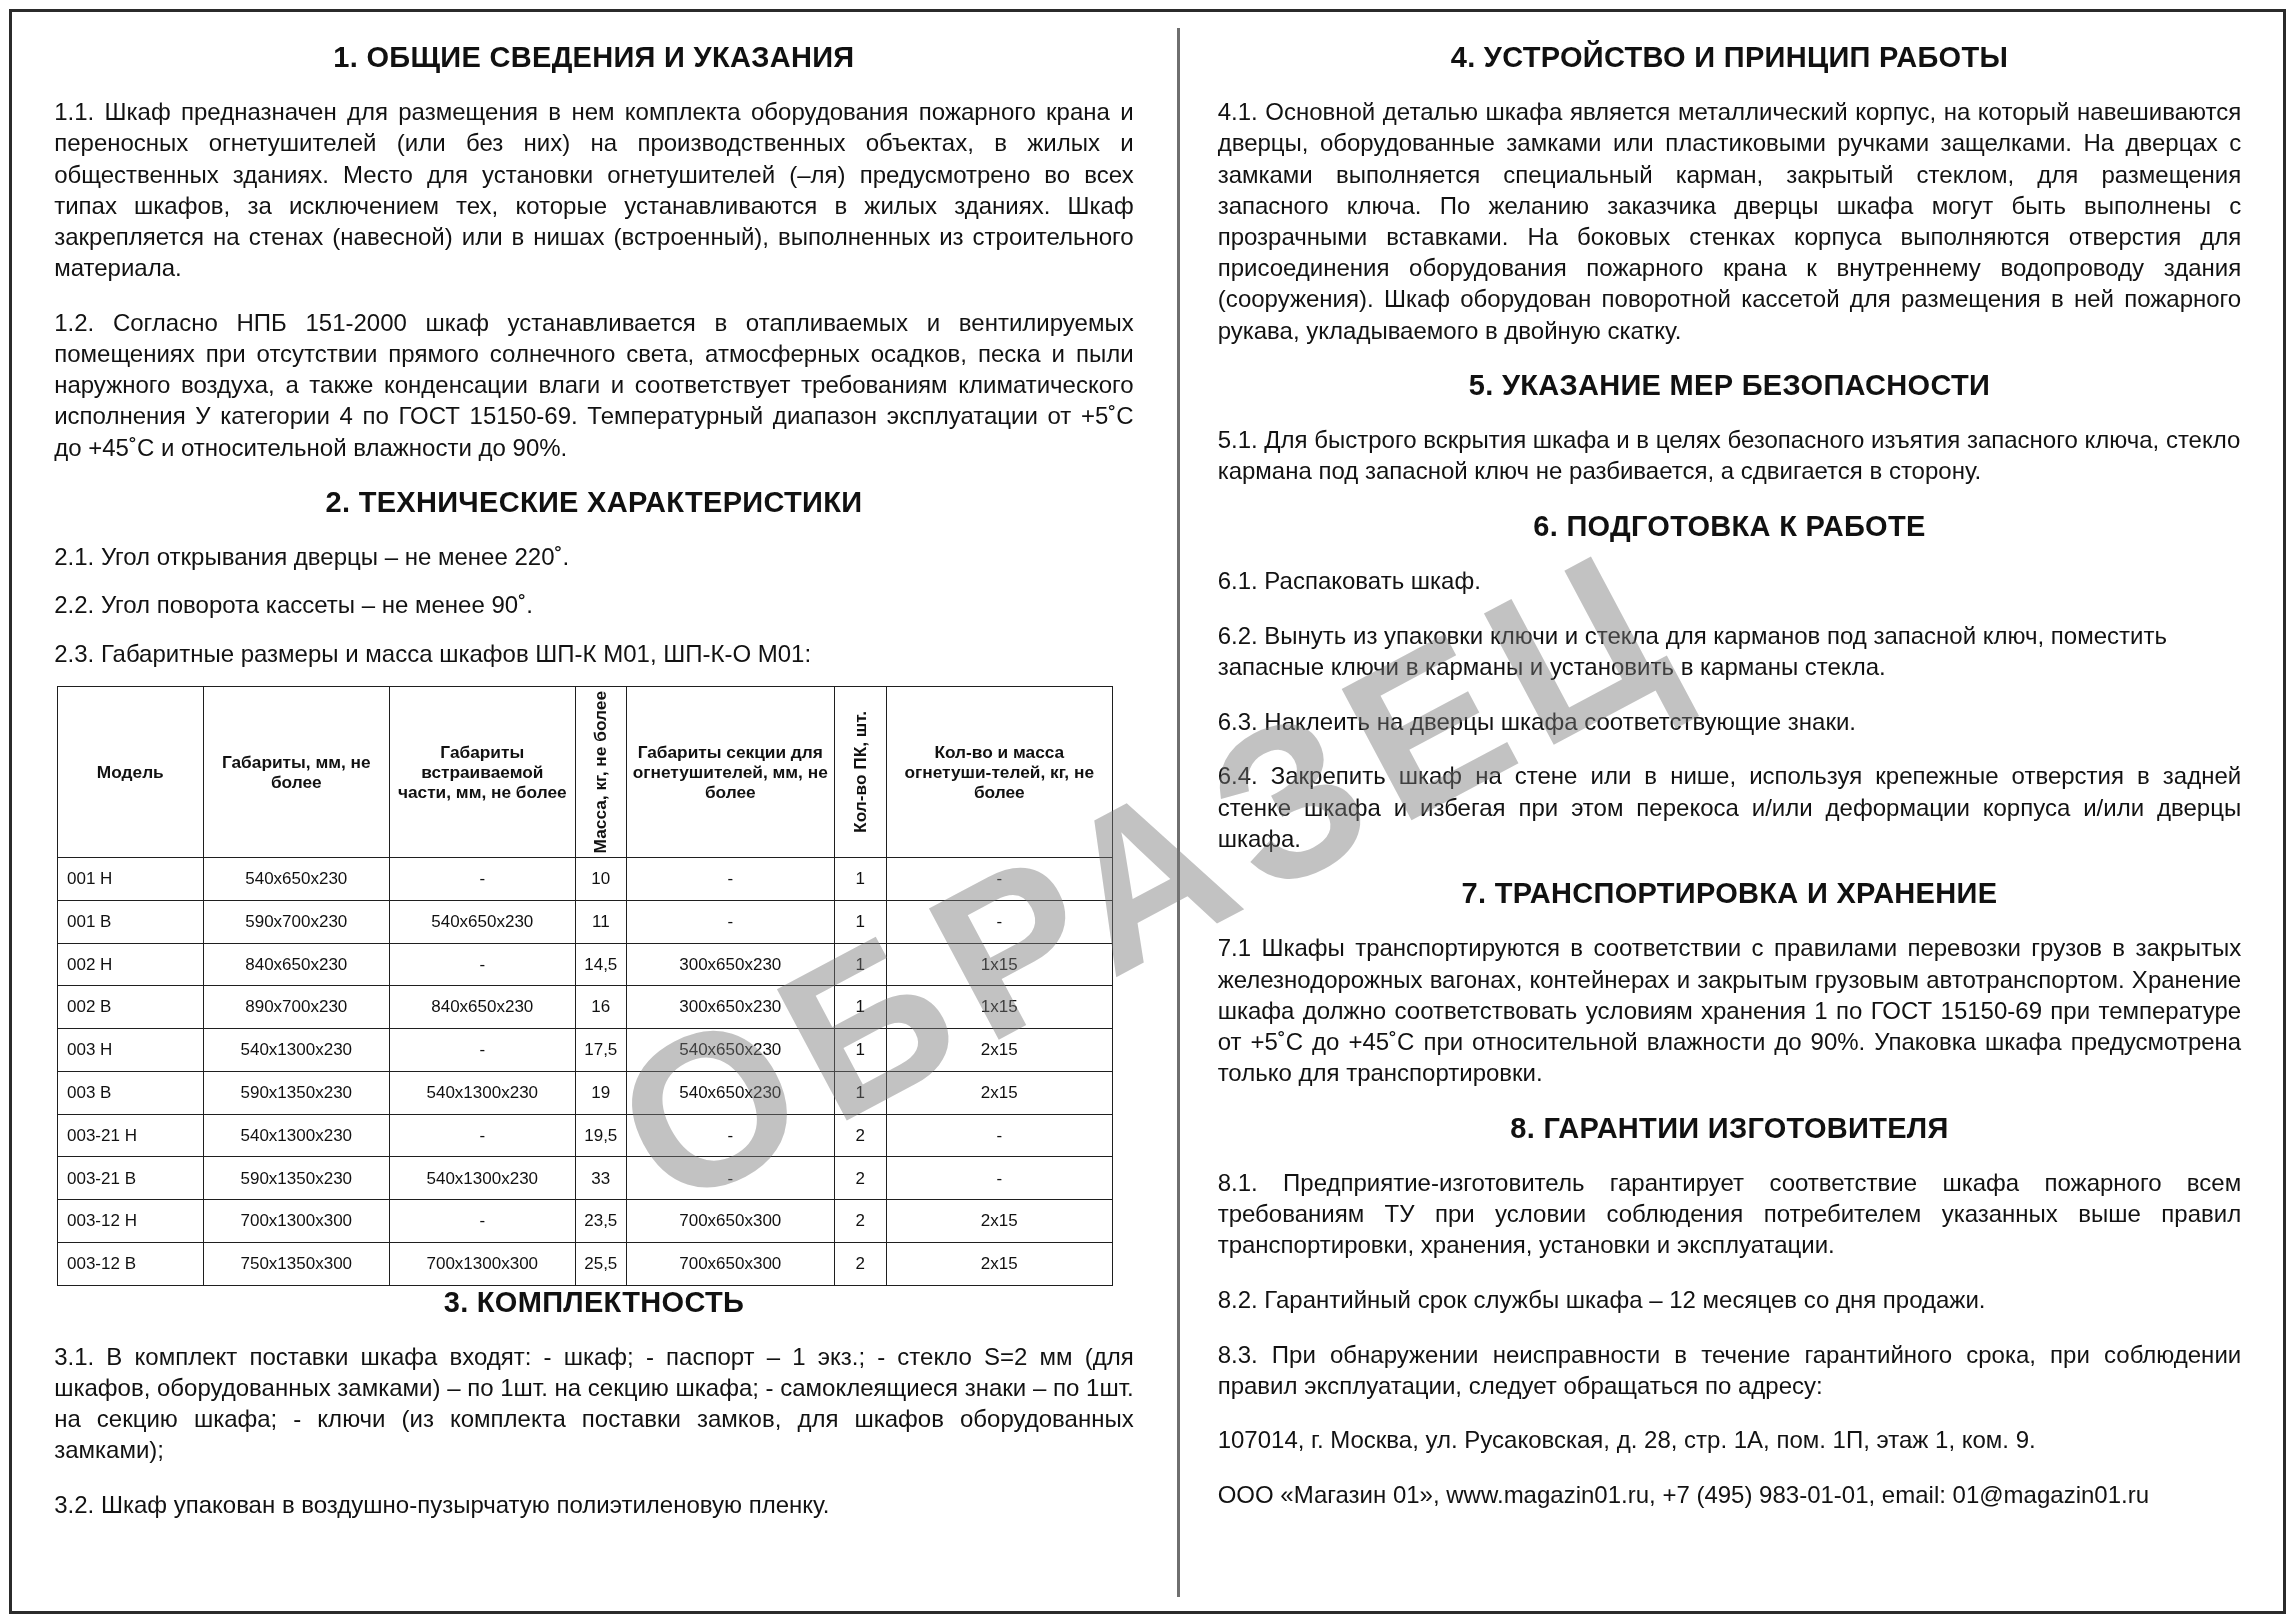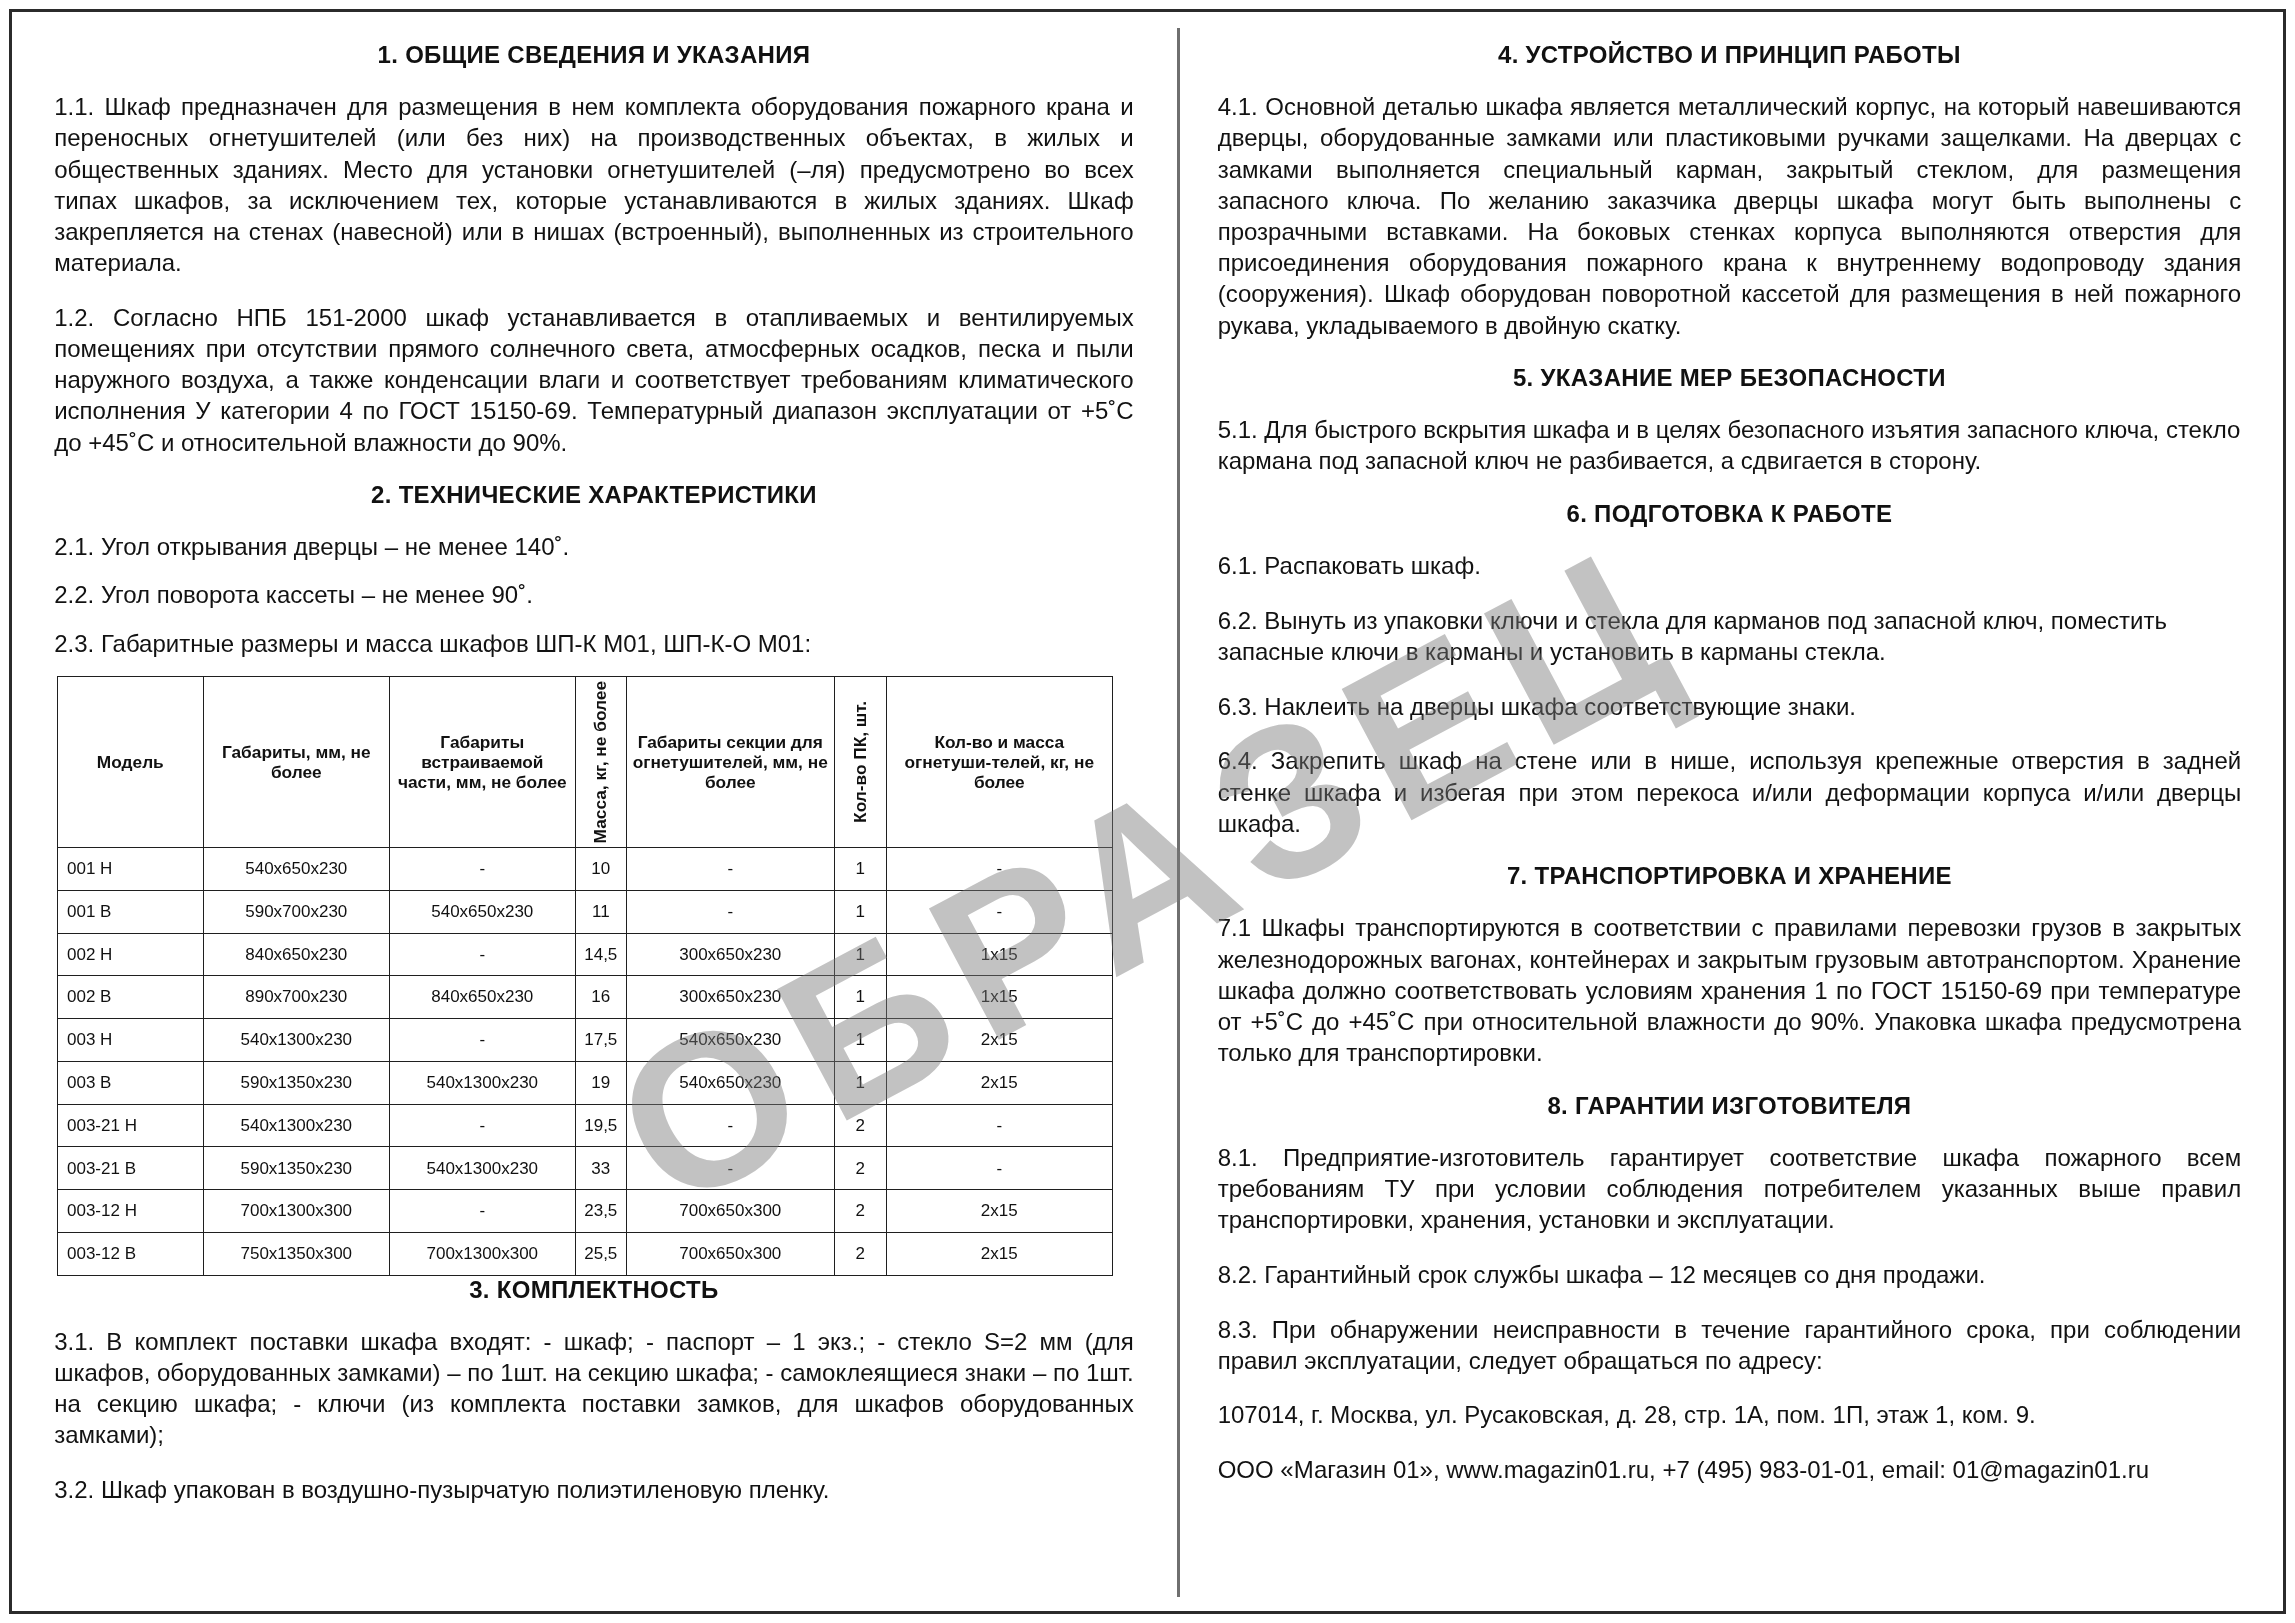--- a/index.html
+++ b/index.html
@@ -44,21 +44,21 @@
   .vrule {
     position: absolute;
     left: 1165px;
     top: 15.7px;
     width: 2.6px;
     height: 1569px;
     background: #6f6f6f;
   }
 
   h2.heading {
-    font-size: 24px;
+    font-size: 29px;
     font-weight: bold;
     text-align: center;
     margin: 0 0 22px 0;
     letter-spacing: 0.3px;
     color: #111;
   }
   .heading-sp { margin-top: 30px; }
 
   p.para {
     font-size: 24px;
@@ -143,21 +143,21 @@
 
     <div class="columns">
 
       <div class="col col-left">
 
         <h2 class="heading">1. ОБЩИЕ СВЕДЕНИЯ И УКАЗАНИЯ</h2>
         <p class="para">1.1. Шкаф предназначен для размещения в нем комплекта оборудования пожарного крана и переносных огнетушителей (или без них) на производственных объектах, в жилых и общественных зданиях. Место для установки огнетушителей (–ля) предусмотрено во всех типах шкафов, за исключением тех, которые устанавливаются в жилых зданиях. Шкаф закрепляется на стенах (навесной) или в нишах (встроенный), выполненных из строительного материала.</p>
         <p class="para">1.2. Согласно НПБ 151-2000 шкаф устанавливается в отапливаемых и вентилируемых помещениях при отсутствии прямого солнечного света, атмосферных осадков, песка и пыли наружного воздуха, а также конденсации влаги и соответствует требованиям климатического исполнения У категории 4 по ГОСТ 15150-69. Температурный диапазон эксплуатации от +5˚С до +45˚С и относительной влажности до 90%.</p>
 
         <h2 class="heading">2. ТЕХНИЧЕСКИЕ ХАРАКТЕРИСТИКИ</h2>
-        <p class="para nojust tight">2.1. Угол открывания дверцы – не менее 140˚.</p>
+        <p class="para nojust tight">2.1. Угол открывания дверцы – не менее 220˚.</p>
         <p class="para nojust tight">2.2. Угол поворота кассеты – не менее 90˚.</p>
         <p class="para nojust tight">2.3. Габаритные размеры и масса шкафов ШП-К М01, ШП-К-О М01:</p>
 
         <table class="specs">
           <colgroup>
             <col class="c-model">
               <col class="c-dim">
               <col class="c-built">
               <col class="c-mass">
             <col class="c-sect">

